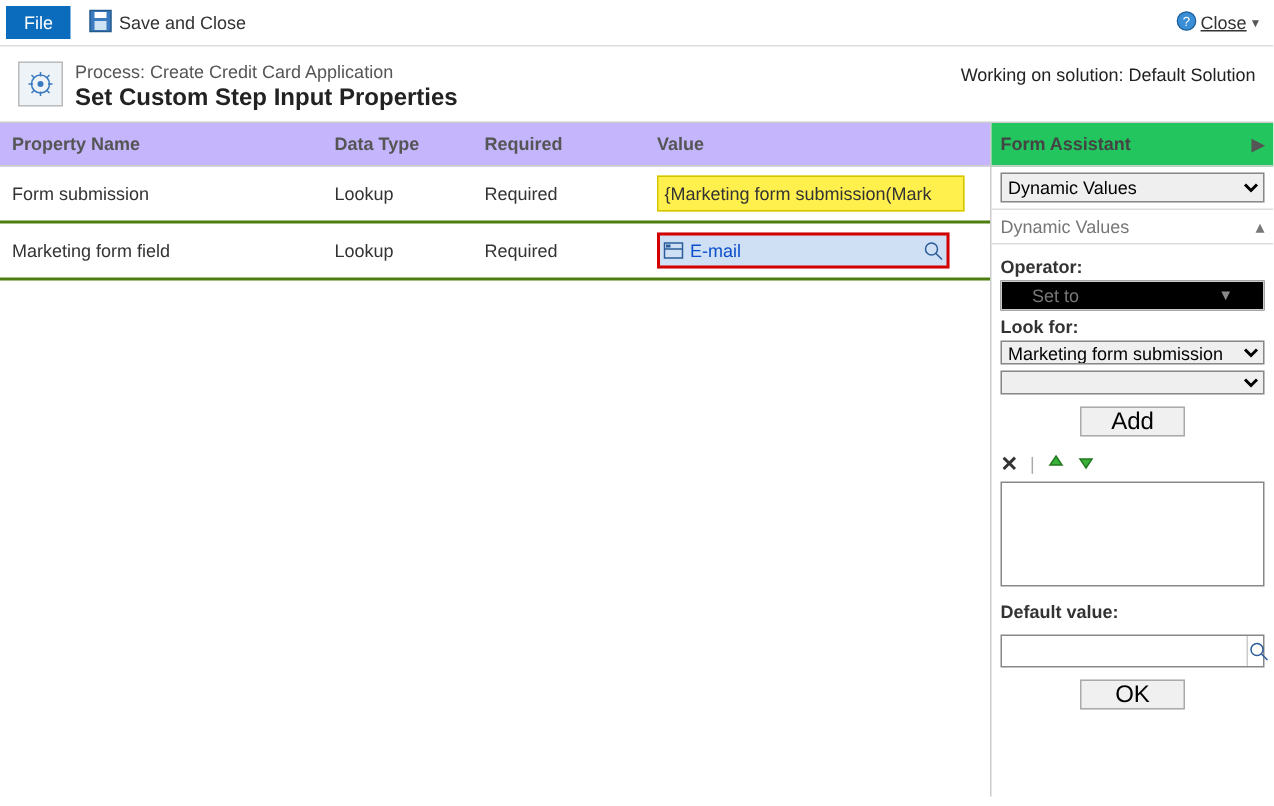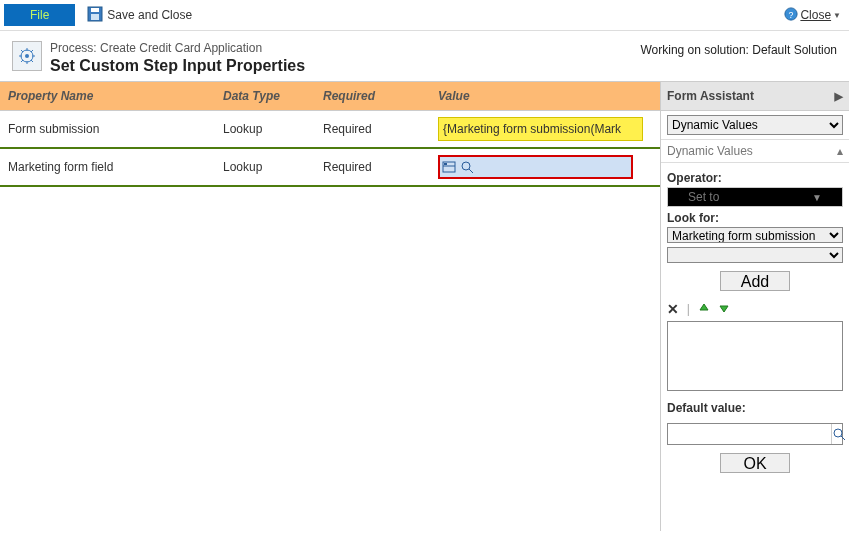--- a/index.html
+++ b/index.html
@@ -15,22 +15,22 @@
 }
 .toolbar {
   height: 30px;
   border-bottom: 1px solid #ddd;
   display: flex;
   align-items: center;
   padding: 0 4px;
 }
 .file-btn {
   background: #0b6cbd;
-  color: #bef264;
-  padding: 4px 26px;
+  color: #ffffff;
+  padding: 4px 12px;
   font-size: 12px;
   margin-right: 8px;
   cursor: pointer;
 }
 .save-close {
   display: flex;
   align-items: center;
   gap: 4px;
   cursor: pointer;
   padding: 2px 4px;
@@ -65,27 +65,26 @@
   border-top:1px solid #ccc;
 }
 .left {
   flex:1;
   display:flex;
   flex-direction:column;
   overflow:hidden;
 }
 .grid-head {
   display:flex;
-  background:#fdba74;
+  background:#c4b5fd;
   border-bottom:1px solid #ccc;
   height:28px;
   align-items:center;
   color:#555;
   font-weight:600;
-  font-style:italic;
 }
 .col-name { width:215px; padding-left:8px;}
 .col-type { width:100px;}
 .col-req  { width:105px;}
 .col-val  { flex:1; padding-left:10px;}
 .grid-row {
   display:flex;
   align-items:center;
   height:36px;
   border-bottom:2px solid #4d7c0f;
@@ -124,21 +123,21 @@
 .right {
   width:188px;
   border-left:1px solid #ccc;
   display:flex;
   flex-direction:column;
   background:#fff;
 }
 .fa-header {
   display:flex;
   align-items:center;
-  background:#e5e5e5;
+  background:#22c55e;
   border-bottom:1px solid #ccc;
   height:28px;
   padding:0 6px;
   font-weight:bold;
   color:#444;
 }
 .fa-header .chev { margin-left:auto; font-size:11px; color:#555;}
 .select {
   margin:4px 6px;
   height:20px;
@@ -267,20 +266,21 @@
       <div class="col-req">Required</div>
       <div class="col-val">
         <div class="val-lookup">
           <span class="lk-icon">
             <svg width="14" height="14" viewBox="0 0 14 14">
                 <rect x="1" y="2" width="12" height="10" fill="none" stroke="#2a5c99"></rect>
                 <line x1="1" y1="6" x2="13" y2="6" stroke="#2a5c99"></line>
                 <rect x="2" y="3" width="3" height="2" fill="#2a5c99"></rect>
               </svg>
           </span>
+          <span class="lk-text">E-mail</span>
           <span class="search-icon">
             <svg width="14" height="14" viewBox="0 0 14 14">
                 <circle cx="6" cy="6" r="4" fill="none" stroke="#2a5c99"></circle>
                 <line x1="9" y1="9" x2="13" y2="13" stroke="#2a5c99"></line>
               </svg>
           </span>
         </div>
       </div>
     </div>
 

